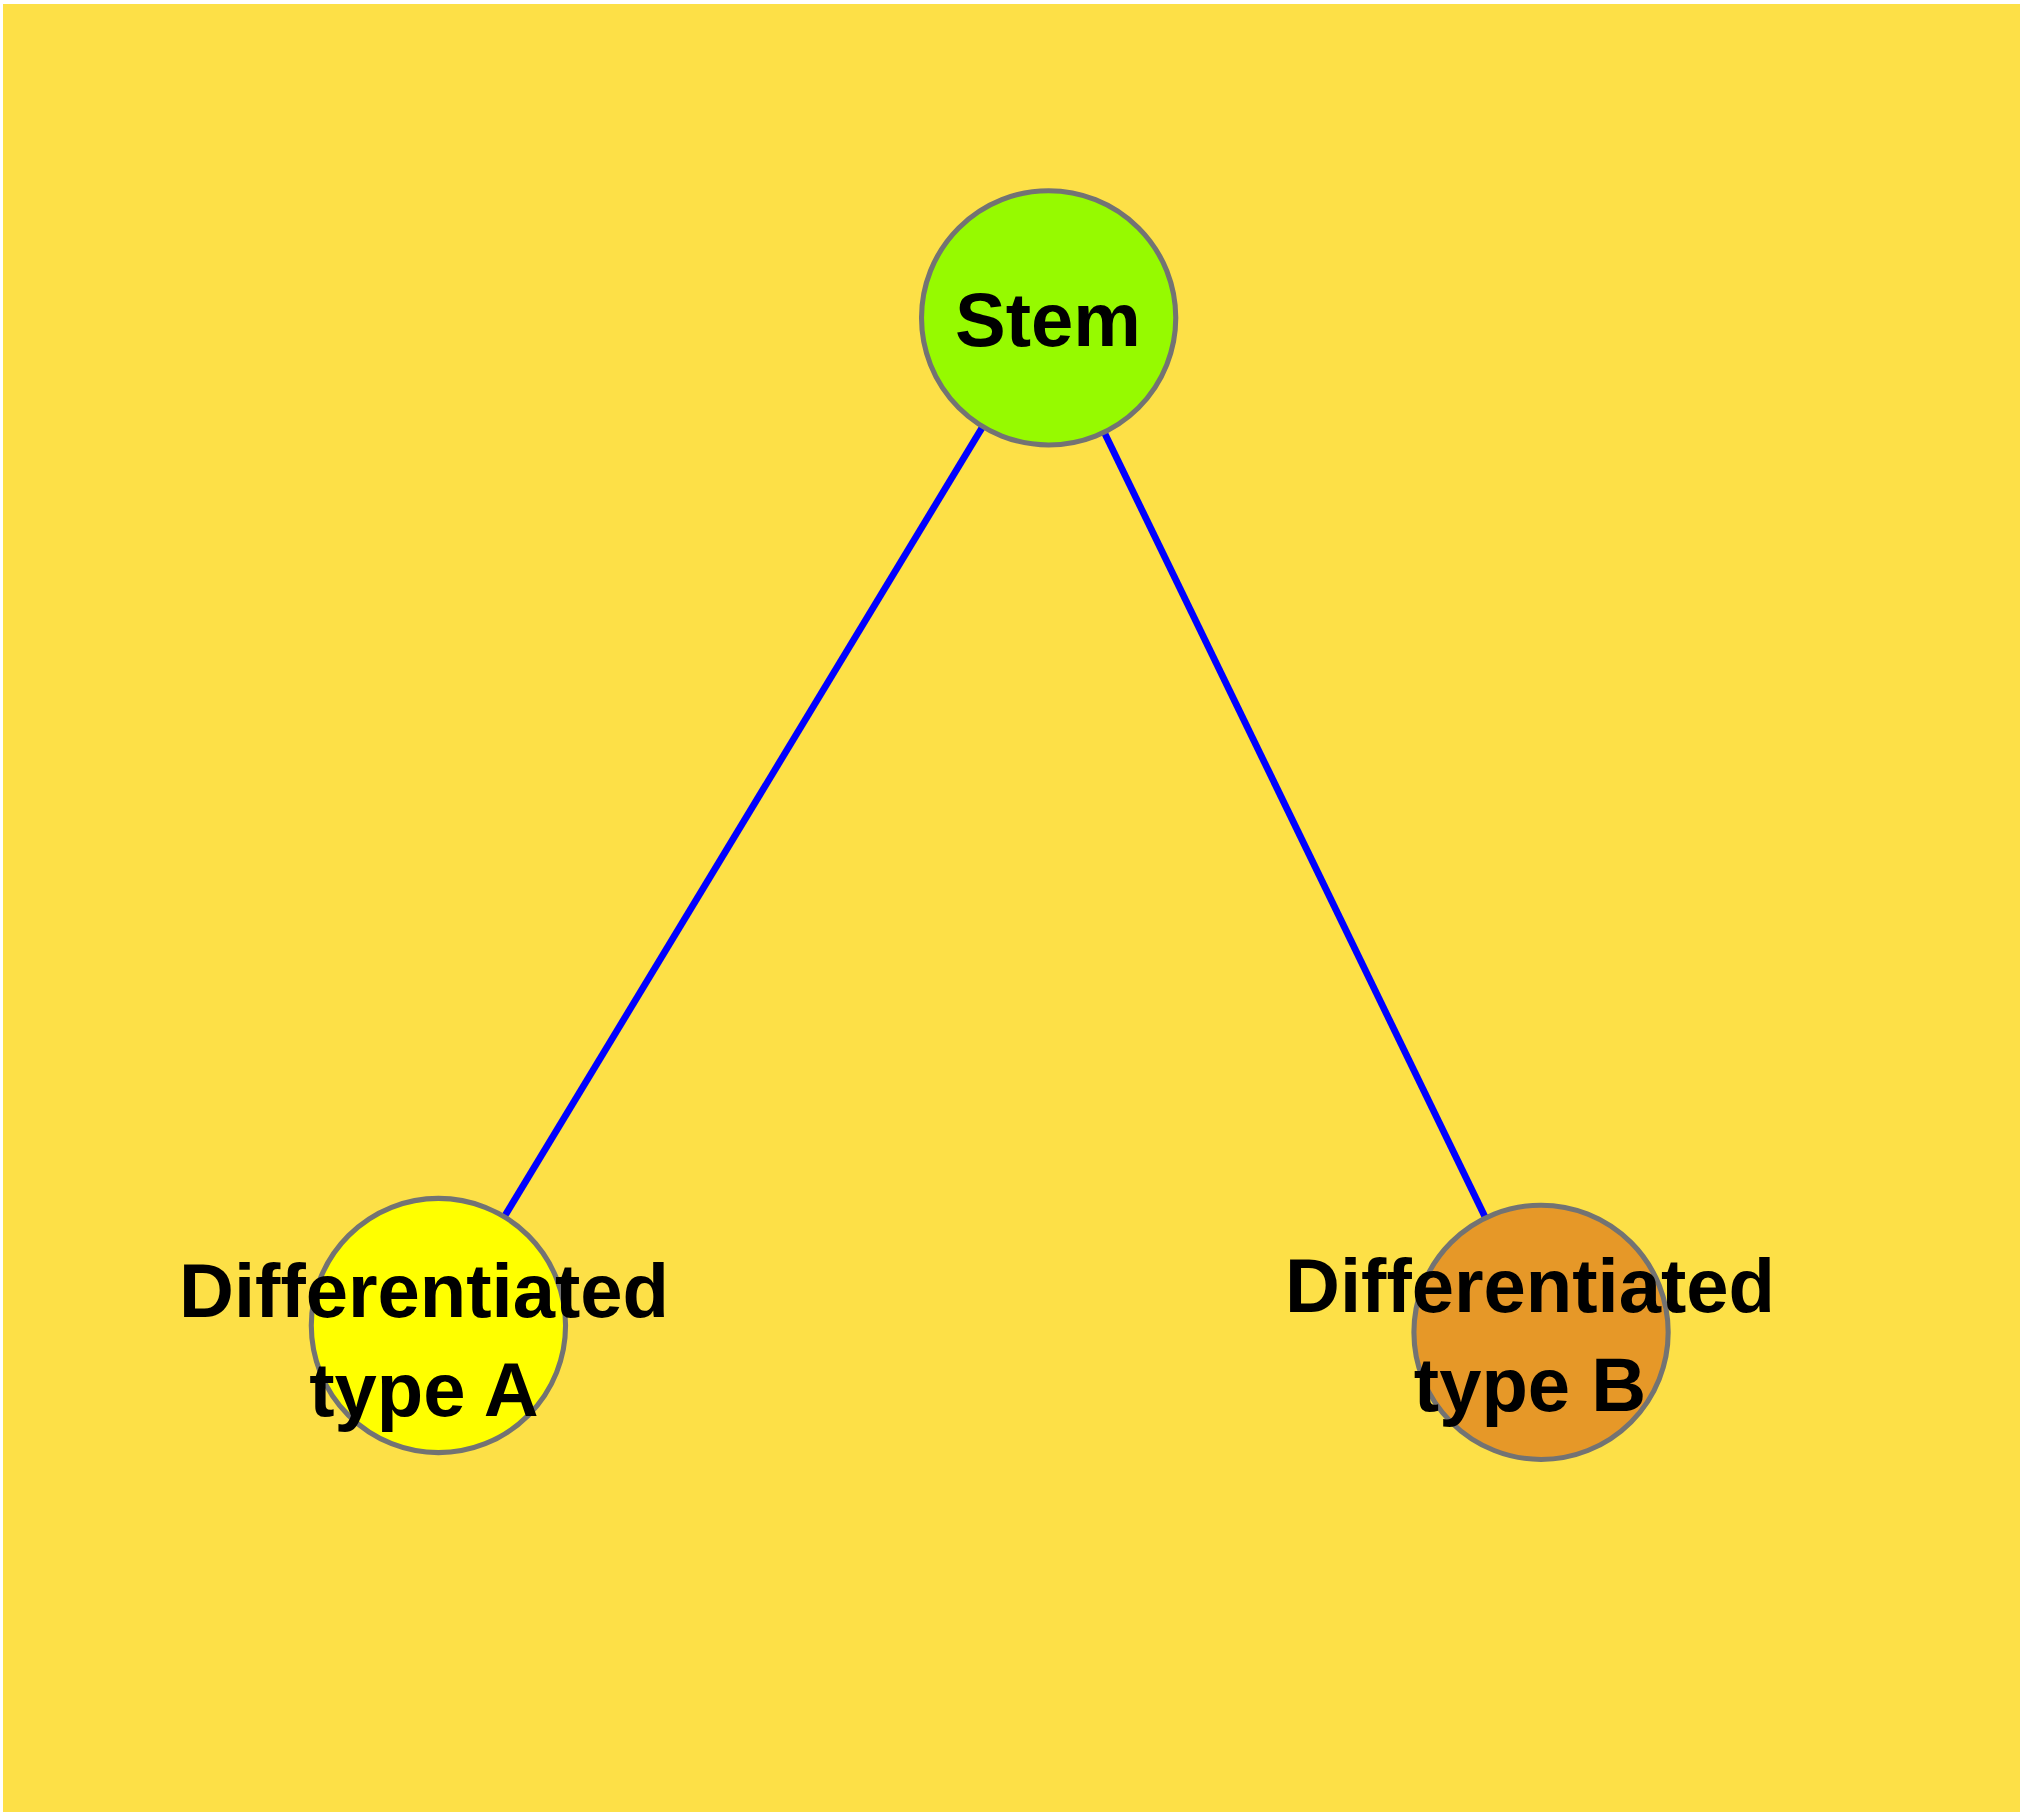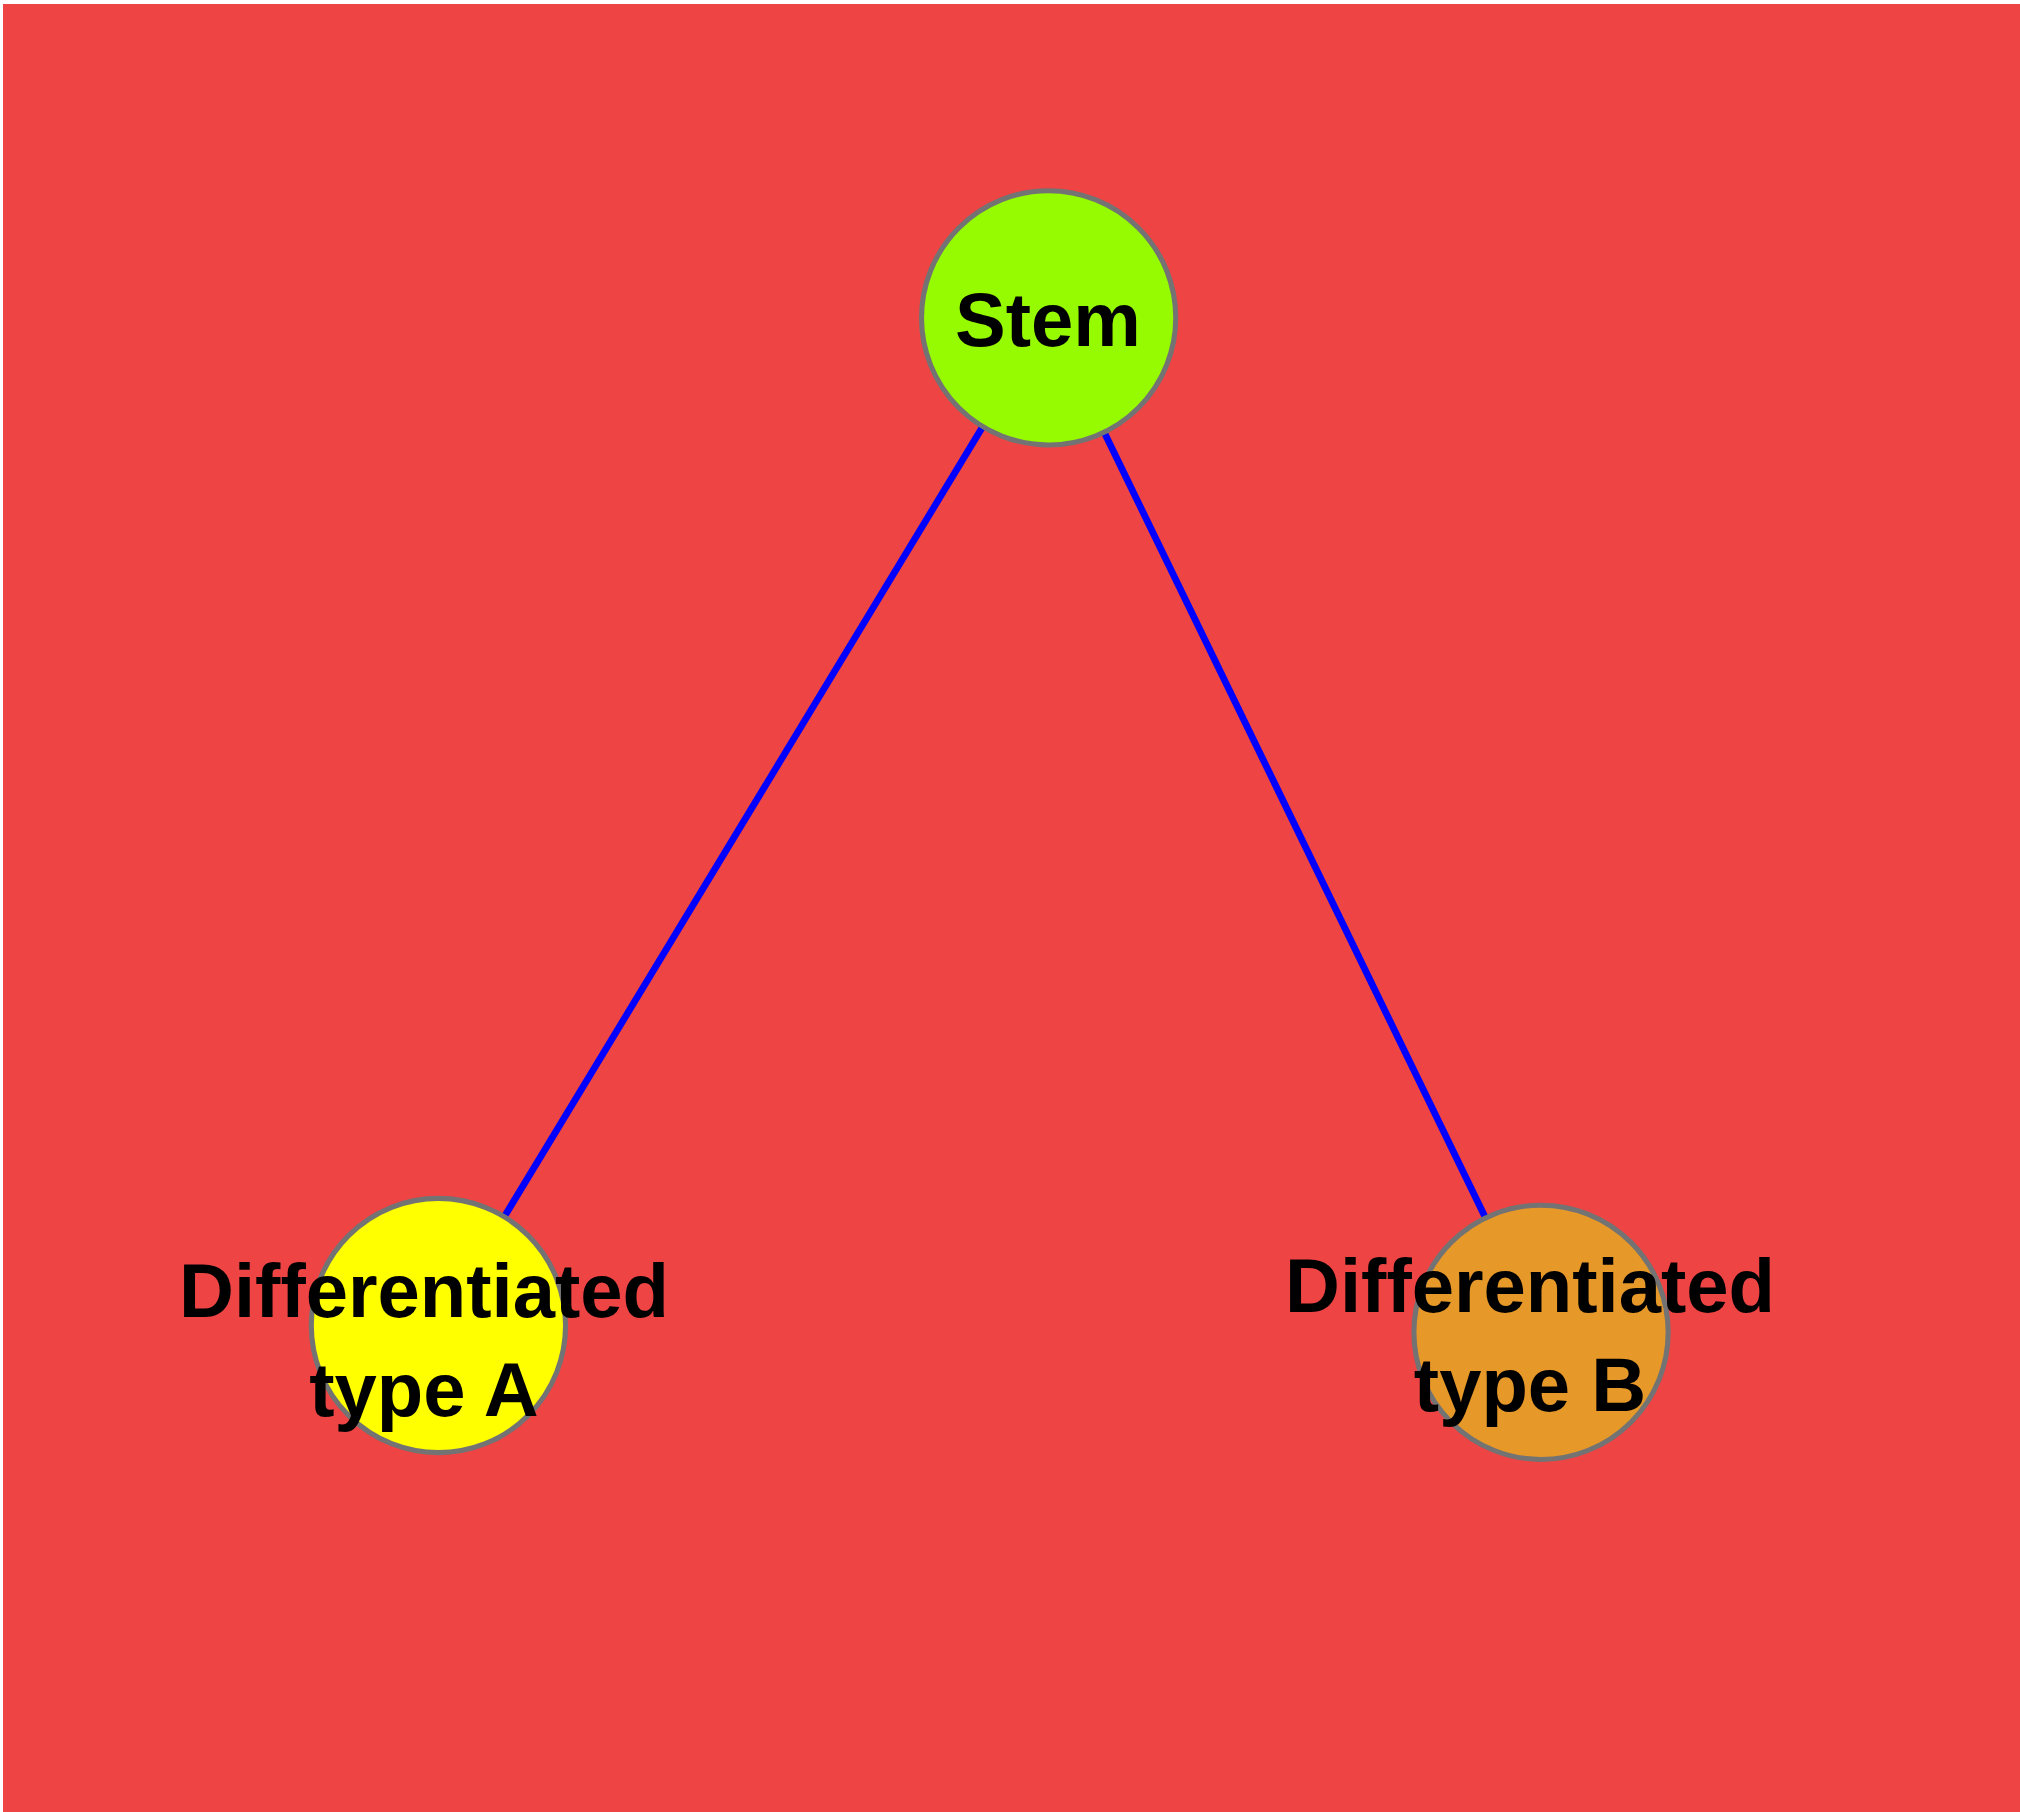--- a/index.html
+++ b/index.html
@@ -41,21 +41,21 @@
     font-weight: bold;
     color: #000000;
     line-height: 1.3;
     z-index: 3;
     pointer-events: none;
   }
 </style>
 </head>
 <body>
 
-<div class="figure" style="width: 2021px; height: 1812px; background: #ef4444;">
+<div class="figure" style="width: 2021px; height: 1812px; background: #fde047;">
   <svg class="diagram-svg" id="diagram-svg" xmlns="http://www.w3.org/2000/svg" viewBox="0 0 2384 2138">
     <line x1="1237" y1="375" x2="517" y2="1564" stroke="#0000FF" stroke-width="8"></line>
     <line x1="1237" y1="375" x2="1818" y2="1572" stroke="#0000FF" stroke-width="8"></line>
     <circle cx="1237" cy="375" r="150" fill="#96FA00" stroke="#737373" stroke-width="6"></circle>
     <circle cx="517" cy="1564" r="150" fill="#FFFF00" stroke="#737373" stroke-width="6"></circle>
     <circle cx="1818" cy="1572" r="150" fill="#E69828" stroke="#737373" stroke-width="6"></circle>
   </svg>
 
   <div class="node-label" style="left: 1048px; top: 320px; font-size: 76px; color: rgb(0, 0, 0); line-height: 1.3;">Stem</div>
   <div class="node-label" style="left: 424px; top: 1341px; font-size: 76px; color: rgb(0, 0, 0); line-height: 1.3;">Differentiated

